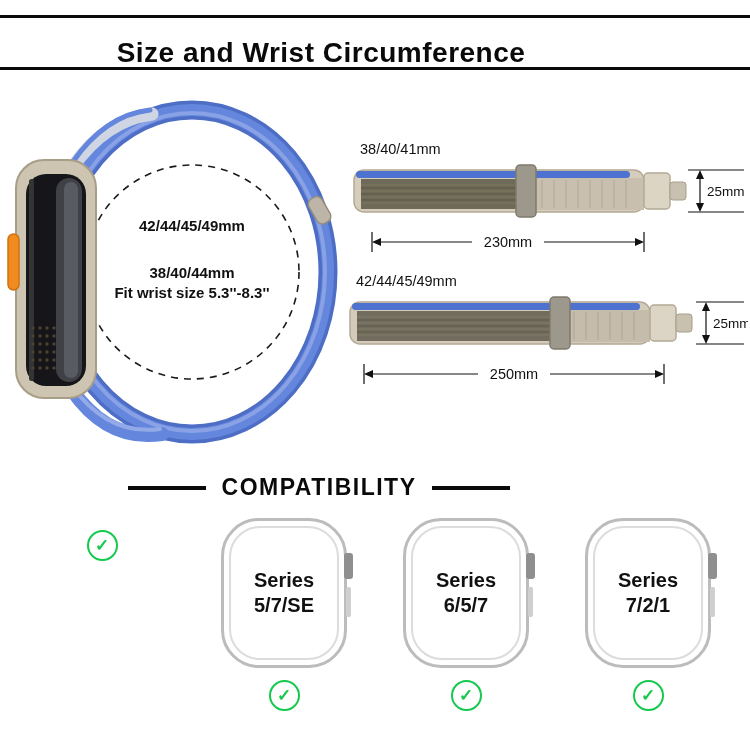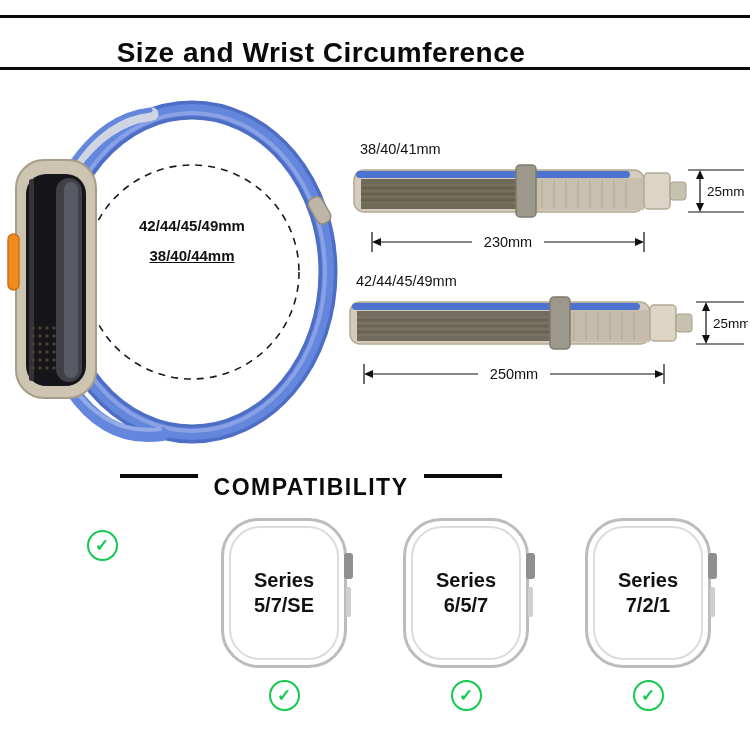--- a/index.html
+++ b/index.html
@@ -9,33 +9,33 @@
   .rule { position:absolute; left:0; width:750px; height:3px; background:#0a0a0a; }
   .rule-top { top:15px; }
   .rule-bottom { top:67px; }
   .title { position:absolute; top:24px; left:0; width:642px; text-align:center;
            font-size:28px; font-weight:bold; color:#0a0a0a; letter-spacing:.5px;margin-top:13px; }
 
   .watch-illustration { position:absolute; left:0; top:82px; width:350px; height:392px; }
 
   .size-text { position:absolute; left:92px; top:216px; width:200px; text-align:center;
                font-size:15px; font-weight:bold; color:#111; line-height:1.38; }
-  .size-text .gap { margin-top:9px;text-decoration:underline; }
+  .size-text .gap { margin-top:26px; }
 
   .band-label { position:absolute; font-size:14.5px; color:#111; display:inline-block;
                 border-bottom:1px solid #222; padding-bottom:15px; }
   .band-label-1 { left:360px; top:141px; }
   .band-label-2 { left:356px; top:273px; }
   .band-svg { position:absolute; width:400px; height:120px; }
   .band-svg-1 { left:348px; top:158px; }
   .band-svg-2 { left:348px; top:290px; }
   .band-svg text { font-family:"Liberation Sans", sans-serif; fill:#111; }
 
-  .compat-head { position:absolute; top:474px; left:4px; width:614px;
-                 display:flex; justify-content:center; gap:16px; }
+  .compat-head { position:absolute; top:474px; left:12px; width:614px;
+                 display:flex; align-items:center; justify-content:center; gap:16px; }
   .dash { width:78px; height:4px; background:#0a0a0a; }
   .compat-title { font-size:23px; font-weight:bold; color:#0a0a0a; letter-spacing:1.5px; }
 
   .models { position:absolute; top:518px; left:0; width:750px;
             display:flex; justify-content:space-evenly; }
   .model-card { width:160px; display:flex; flex-direction:column; align-items:center; }
   .watch-outline { position:relative; width:126px; height:150px;
                    border:3px solid #bcbcbc; border-radius:38px; background:#fff; }
   .watch-inner { position:absolute; inset:5px; border:2px solid #dcdcdc; border-radius:31px;
                  display:flex; flex-direction:column; align-items:center; justify-content:center; }
@@ -107,20 +107,21 @@
           <circle cx="40" cy="286" r="1.7"></circle>
           <circle cx="47" cy="286" r="1.7"></circle>
           <circle cx="54" cy="286" r="1.7"></circle>
       </g>
     </g>
   </svg>
 
   <div class="size-text">
     <div>42/44/45/49mm</div>
     <div class="gap">38/40/44mm</div>
+    <div>Fit wrist size 5.3''-8.3''</div>
   </div>
 
   <div class="band-label band-label-1">38/40/41mm</div>
   <svg class="band-svg band-svg-1" viewBox="0 0 400 120">
     <rect x="6" y="12" width="290" height="42" rx="10" fill="#d6cdbd" stroke="#b3a995" stroke-width="1.5"></rect>
     <rect x="8" y="13" width="274" height="7" rx="3.5" fill="#4e72cf"></rect>
     <rect x="13" y="21" width="158" height="30" fill="#6f6957"></rect>
     <path d="M13 27 H171 M13 33 H171 M13 39 H171 M13 45 H171" stroke="#7e785f" stroke-width="1"></path>
     <path d="M13 30 H171 M13 36 H171 M13 42 H171" stroke="#5e5847" stroke-width="1"></path>
     <rect x="171" y="20" width="125" height="32" fill="#c8bfae"></rect>

